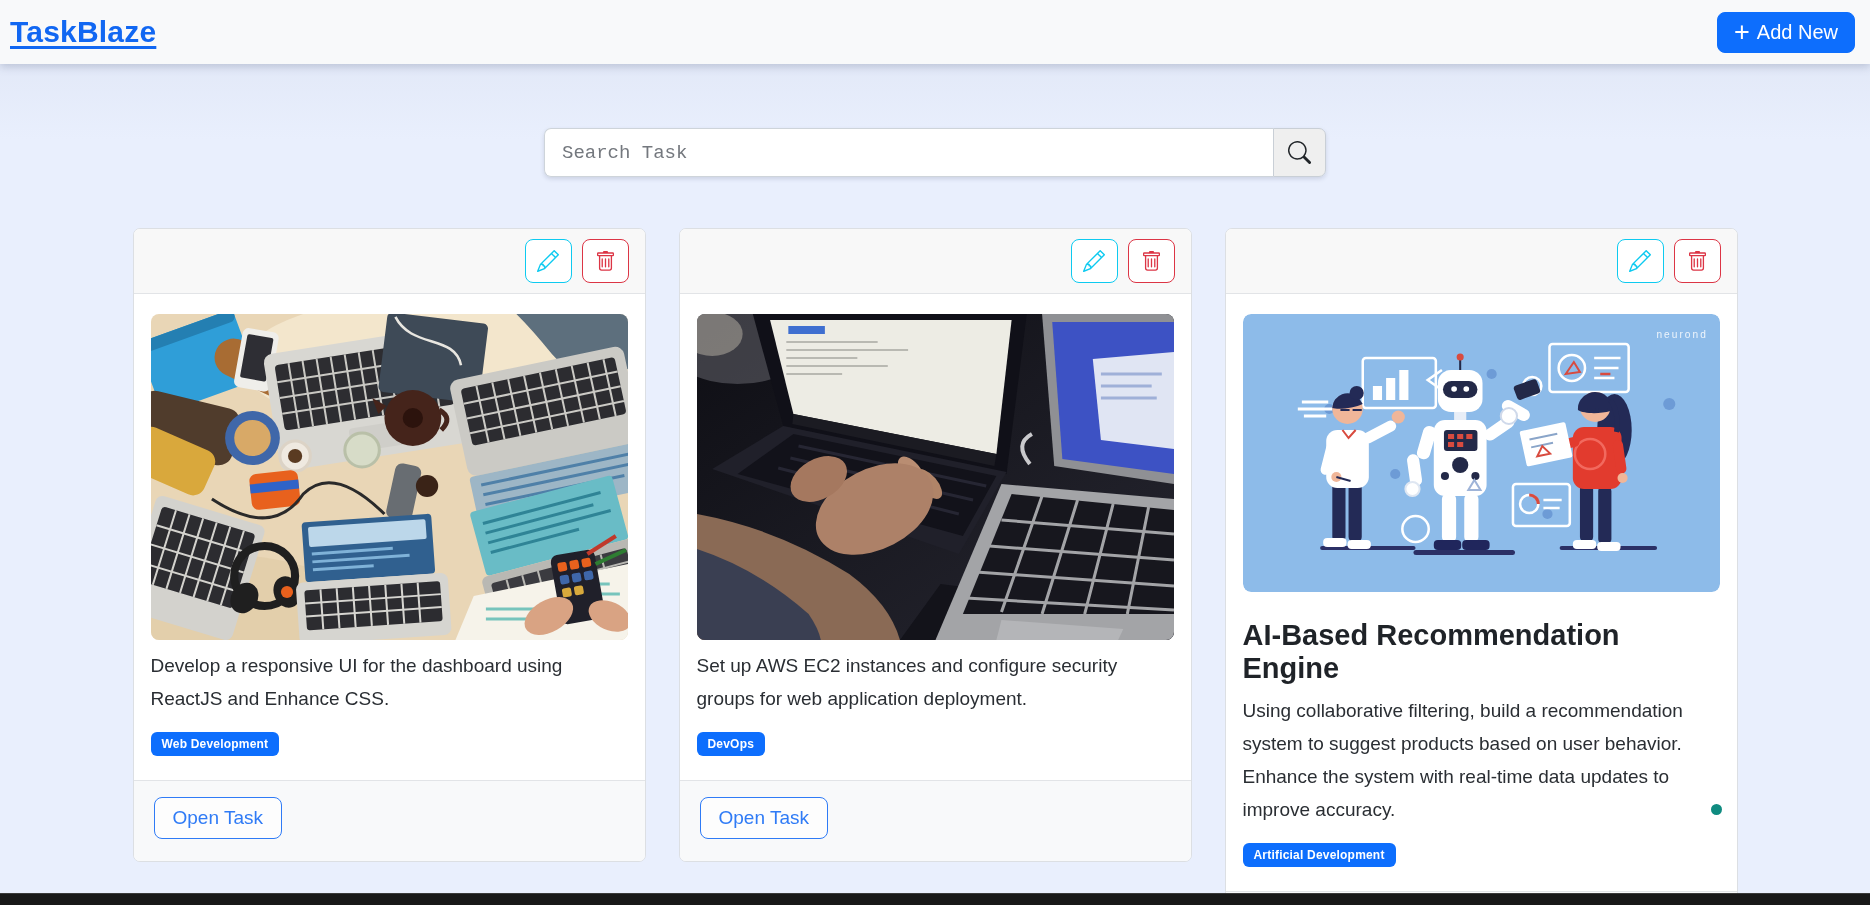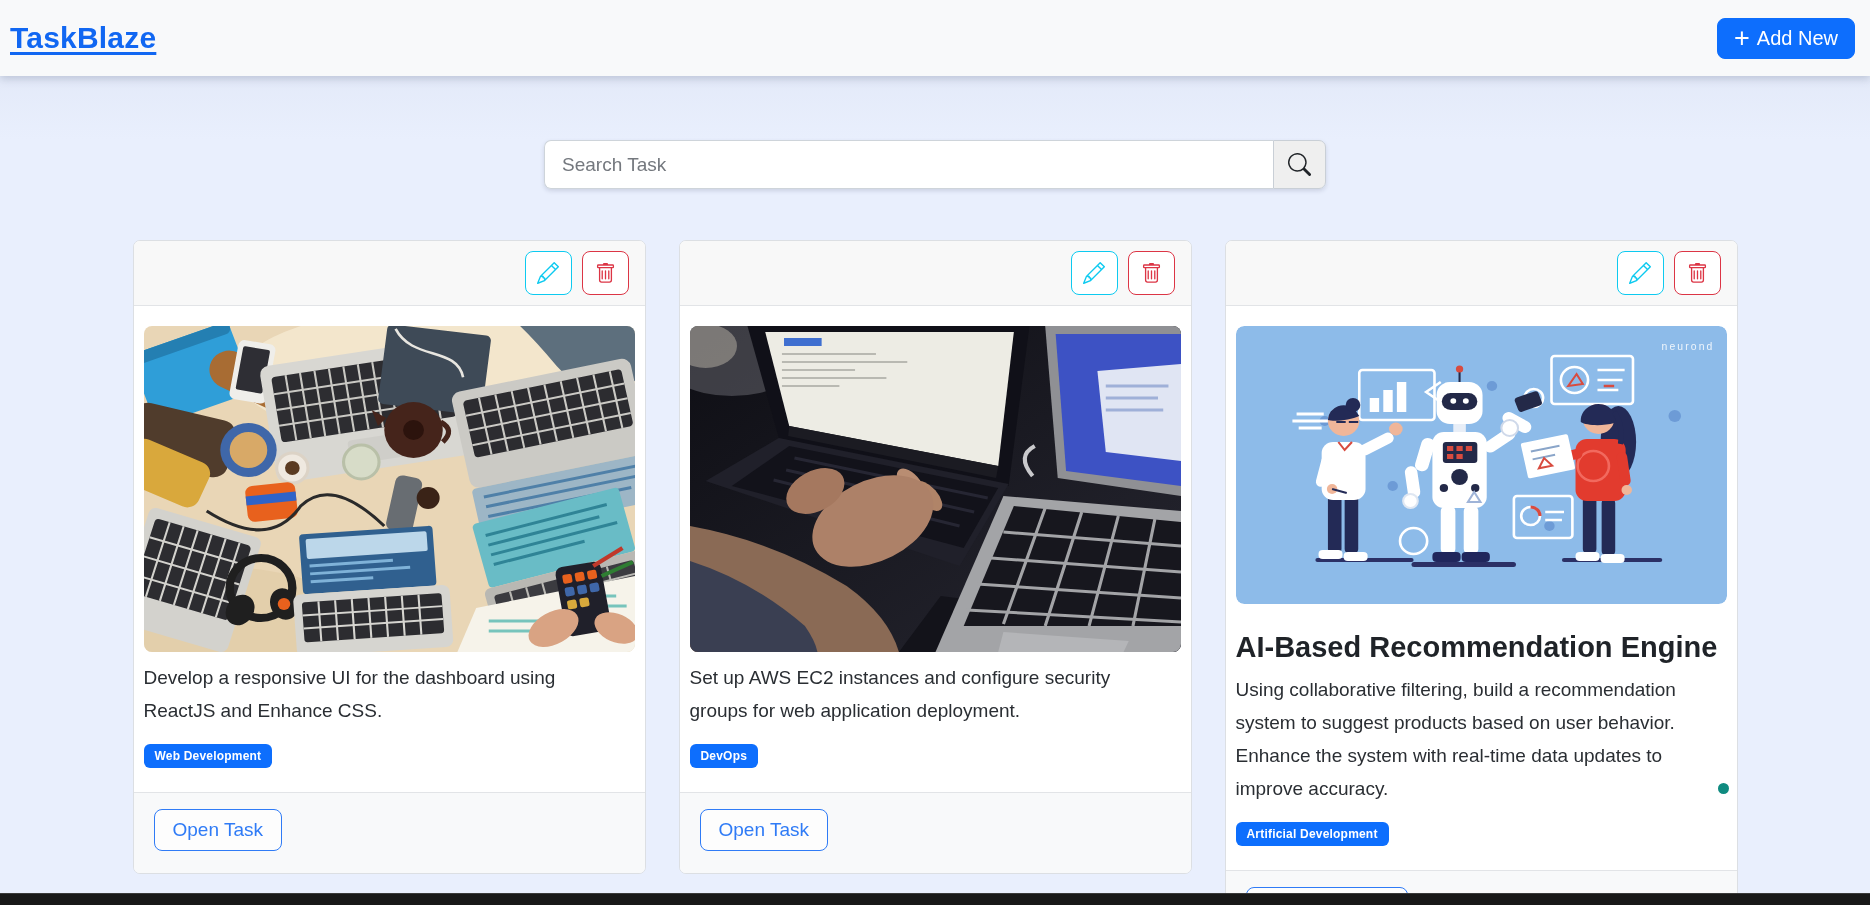--- a/index.html
+++ b/index.html
@@ -5,21 +5,21 @@
   * { margin:0; padding:0; box-sizing:border-box; }
   html,body { width:1870px; height:905px; overflow:hidden; }
   body {
     font-family:"Liberation Sans","DejaVu Sans",sans-serif;
     background:linear-gradient(180deg,#dde4f4 0%,#e9effd 140px,#e9effd 100%);
     position:relative;
   }
 
   
   .app-header {
-    height:76px; background:#f8f9fa;
+    height:64px; background:#f8f9fa;
     display:flex; align-items:center; justify-content:space-between;
     padding:0 15px 0 10px;
     box-shadow:0 3px 8px rgba(90,100,130,.28);
     position:relative; z-index:10;
   }
   .logo-link {
     font-size:30px; font-weight:800; color:#1167f2;
     text-decoration:underline; text-decoration-thickness:3px; text-underline-offset:4px;
     cursor:pointer; letter-spacing:.2px;
   }
@@ -28,21 +28,21 @@
     background:#0d6efd; color:#fff; border:1px solid #0d6efd;
     font-size:20px; padding:8px 16px; border-radius:8px; cursor:pointer;
     font-family:inherit;
   }
   .btn-add-new .plus { font-size:27px; line-height:20px; font-weight:400; }
 
   
   .main { padding-top:64px; }
   .search-row {
     width:782px; margin:0 auto; display:flex;
-    box-shadow:0 2px 4px rgba(70,80,110,.18); border-radius:7px;
+    box-shadow:0 2px 4px rgba(70,80,110,.18); border-radius:7px;font-family:Liberation Mono, monospace;
   }
   .search-input {
     flex:1; height:49px; border:1px solid #ced4da; border-right:none;
     border-radius:7px 0 0 7px; padding:0 17px; font-size:19px; color:#3c4046;
     font-family:inherit; outline:none; background:#fff;
   }
   .search-input::placeholder { color:#74787e; }
   .search-btn {
     width:53px; height:49px; border:1px solid #c9cfd6; background:#efefef;
     border-radius:0 7px 7px 0; cursor:pointer;
@@ -62,21 +62,21 @@
     background:#f8f8f8; border-bottom:1px solid #e2e4e7;
     padding:10px 16px; display:flex; justify-content:flex-end; gap:10px;
     height:65px; align-items:center;
   }
   .icon-btn {
     width:47px; height:44px; border-radius:8px; background:#fff; cursor:pointer;
     display:flex; align-items:center; justify-content:center;
   }
   .icon-btn.edit   { border:1px solid #0dcaf0; }
   .icon-btn.delete { border:1px solid #dc3545; }
-  .card-body { padding:20px 10px 24px; }
+  .card-body { padding:20px 17px 24px; }
   .card-img  { width:100%; display:block; border-radius:8px; }
   .card-title { margin-top:27px; font-size:29px; font-weight:700; color:#1f2328; }
   .desc-wrap { position:relative; }
   .card-desc {
     margin-top:9px; font-size:19px; line-height:33px; color:#2a2e33; max-width:460px;
   }
   .status-dot {
     position:absolute; right:-2px; bottom:11px; width:11px; height:11px;
     border-radius:50%; background:#0f8b80;
   }

